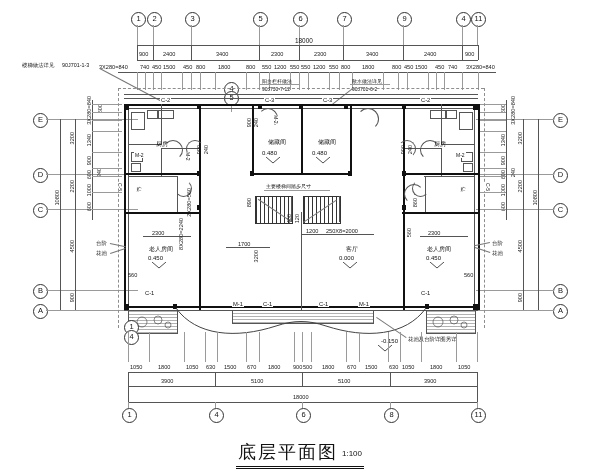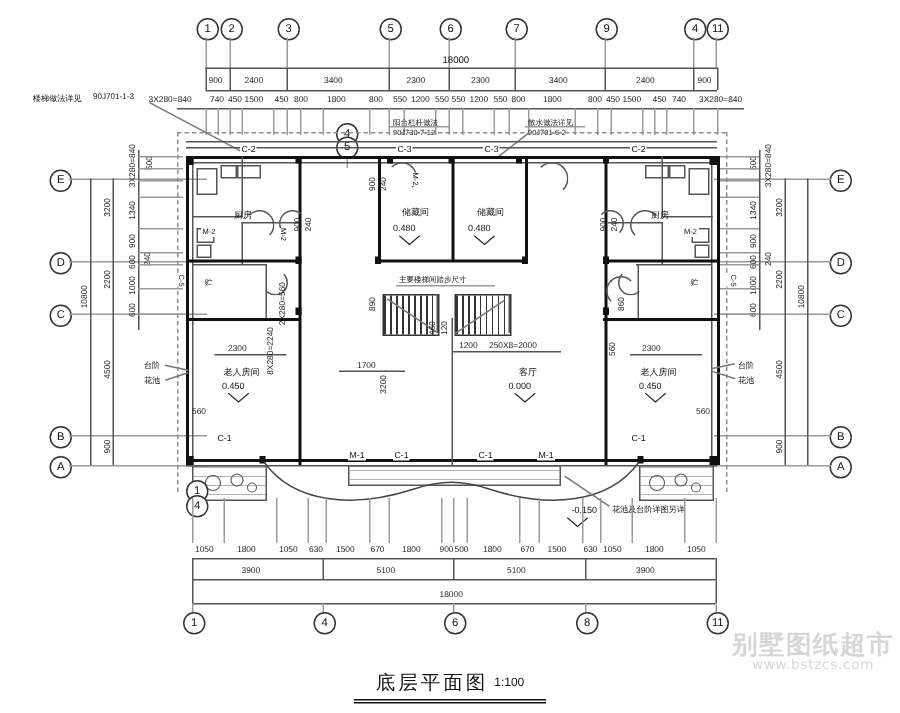--- a/index.html
+++ b/index.html
@@ -34,21 +34,21 @@
   .winlbl{position:absolute;font-size:5.8px;white-space:nowrap;color:#111;background:#fff;padding:0 1px;}
   
   .poche{position:absolute;background:#111;}
   .terrace{position:absolute;background:
       repeating-linear-gradient(0deg,rgba(0,0,0,.30) 0 .5px,transparent .5px 3px);}
   .stair{position:absolute;background:
       repeating-linear-gradient(90deg,#333 0 1px,transparent 1px 4px);
       border:1px solid #333;}
   
   #title{position:absolute;left:0;right:0;bottom:6px;text-align:center;}
-  #title .t{font-family:"DejaVu Sans",sans-serif;font-size:13px;letter-spacing:2px;color:#111;}
+  #title .t{font-family:"DejaVu Sans",sans-serif;font-size:18px;letter-spacing:2px;color:#111;}
   #title .s{font-size:8px;color:#111;margin-left:4px;vertical-align:2px;}
   #title .rule{width:128px;height:0;border-top:1px solid #111;border-bottom:1px solid #111;
                margin:2px auto 0;padding-top:1px;}
   
   #wm{position:absolute;right:4px;bottom:26px;opacity:.30;text-align:center;color:#7a7a7a;
       font-family:"DejaVu Sans",sans-serif;pointer-events:none;}
   #wm .w1{font-size:17px;font-weight:bold;letter-spacing:1px;line-height:17px;}
   #wm .w2{font-size:9px;letter-spacing:.5px;}
   .swing{position:absolute;border:1px solid #555;border-radius:50%;}
   .fix{position:absolute;border:1px solid #555;}
@@ -547,23 +547,19 @@
     <div class="bub" style="left:296px;top:408px">6</div>
     <div class="bub" style="left:384px;top:408px">8</div>
     <div class="bub" style="left:471px;top:408px">11</div>
     <div class="v light" style="left:128px;top:402px;height:6px"></div>
     <div class="v light" style="left:215px;top:402px;height:6px"></div>
     <div class="v light" style="left:302px;top:402px;height:6px"></div>
     <div class="v light" style="left:390px;top:402px;height:6px"></div>
     <div class="v light" style="left:477px;top:402px;height:6px"></div>
   </div>
 
-  <div id="wm">
-    <div class="w1">别墅图纸超市</div>
-    <div class="w2">www.bstzcs.com</div>
-  </div>
 
   <div id="title">
     <span class="t">底层平面图</span><span class="s">1:100</span>
     <div class="rule"></div>
   </div>
 
 </div>
 
 </body></html>

